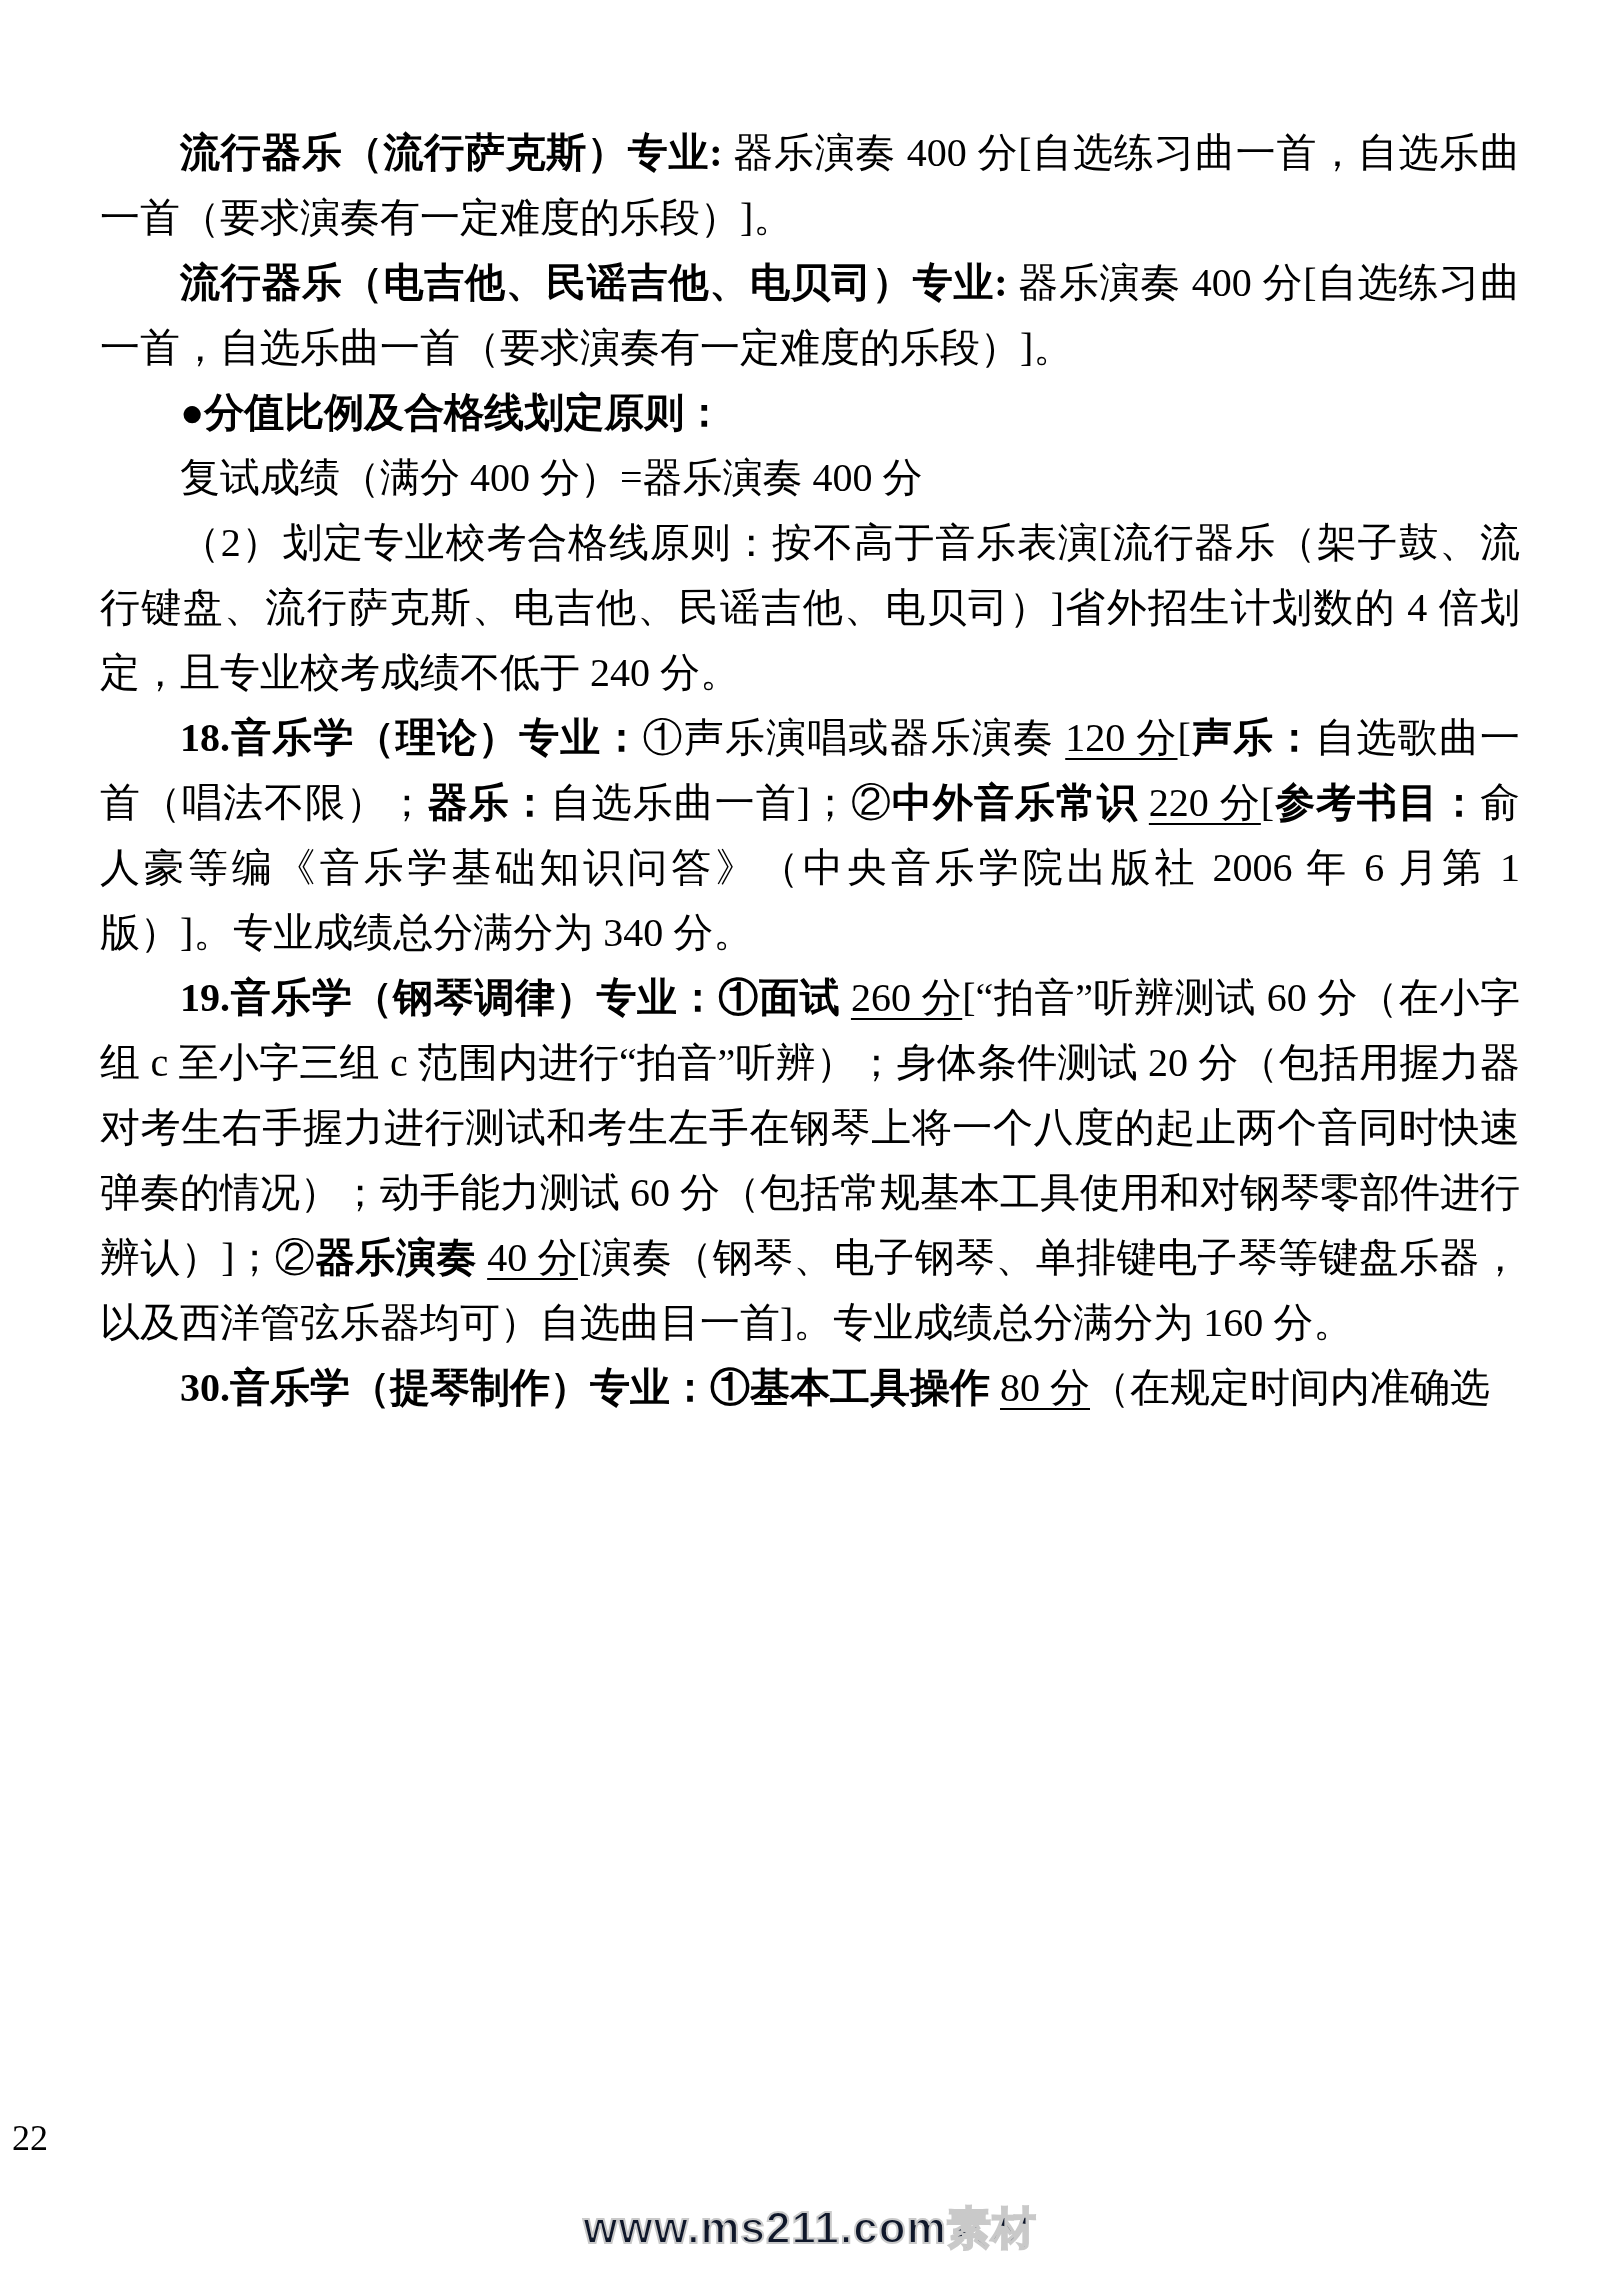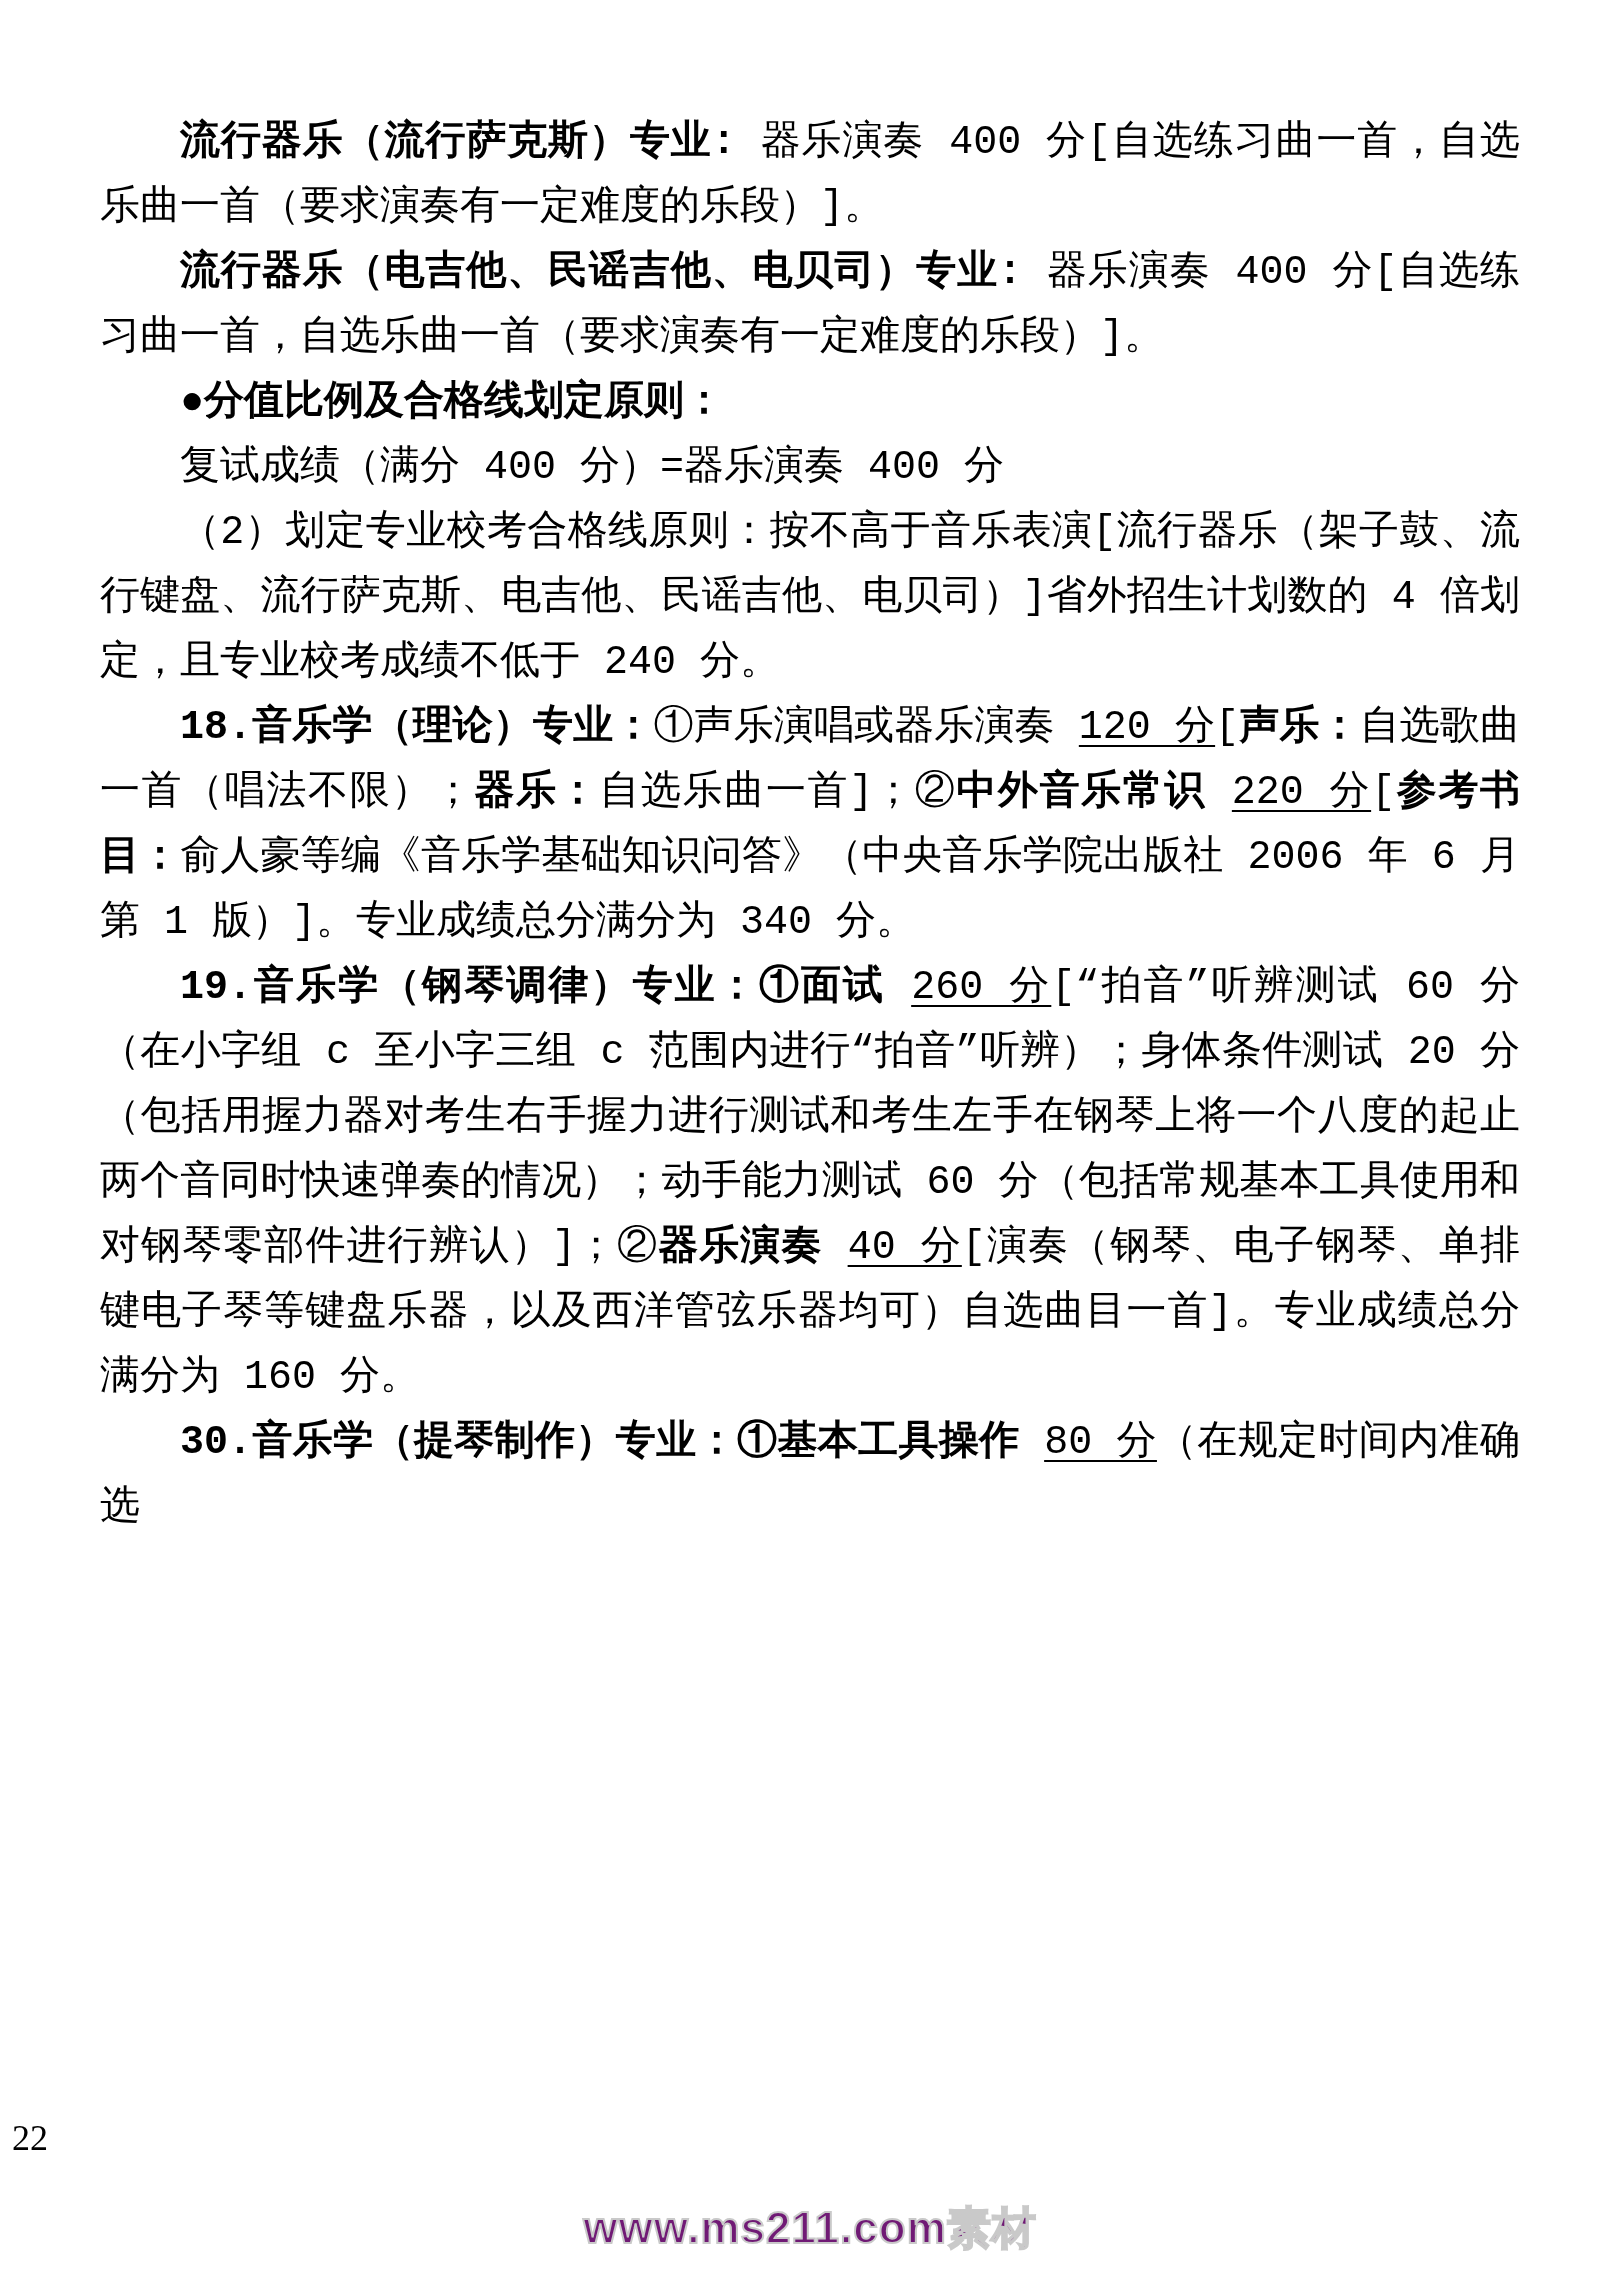--- a/index.html
+++ b/index.html
@@ -7,23 +7,22 @@
     width: 1620px; height: 2293px;
     background: #ffffff;
     position: relative;
     overflow: hidden;
     font-family: "Liberation Serif", "DejaVu Serif", serif;
     color: #000000;
   }
   .page { position: absolute; inset: 0; }
   .doc {
     position: absolute;
-    left: 100px; top: 110px;
+    left: 100px; top: 120px;
     width: 1420px;
-    font-family: Liberation Mono, monospace;
   }
   p.para {
     margin: 0;
     font-size: 40px;
     line-height: 65px;
     text-align: justify;
     text-align-last: left;
     text-indent: 2em;
     word-break: break-all;
   }
@@ -46,21 +45,21 @@
     line-height: 39px;
   }
   .watermark {
     position: absolute;
     top: 2199px; left: 0; width: 100%;
     text-align: center;
     font-size: 44px;
     font-weight: 700;
     letter-spacing: 1px;
     font-family: "Liberation Sans", "DejaVu Sans", sans-serif;
-    color: #701a75;
+    color: #0f172a;
     -webkit-text-stroke: 2px #c9c9c9;
     text-shadow: 0 0 1px #cfcfcf;
   }
 </style>
 </head>
 <body>
 
 <div class="page">
   <div class="doc">
       <p class="para"><span class="b">流行器乐（流行萨克斯）专业: </span><span>器乐演奏 400 分[自选练习曲一首，自选乐曲一首（要求演奏有一定难度的乐段）]。</span></p>

